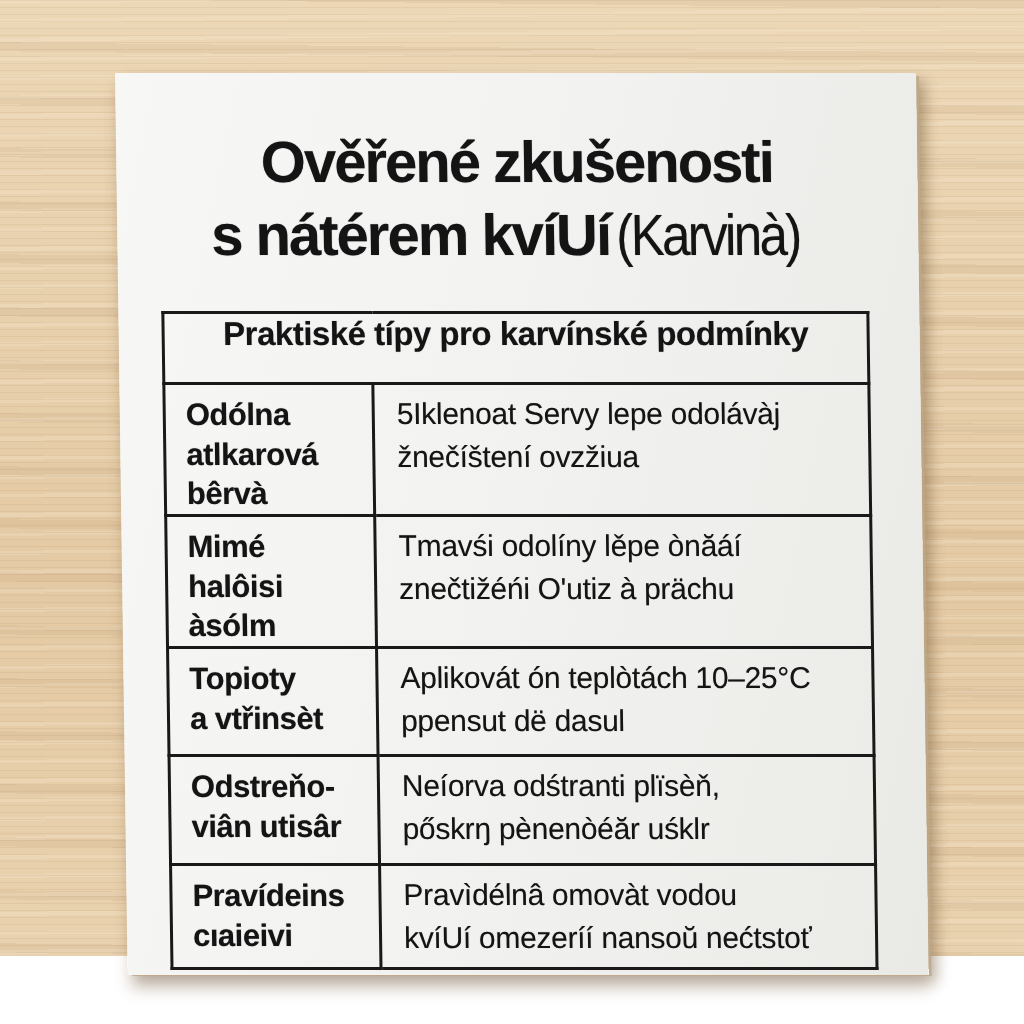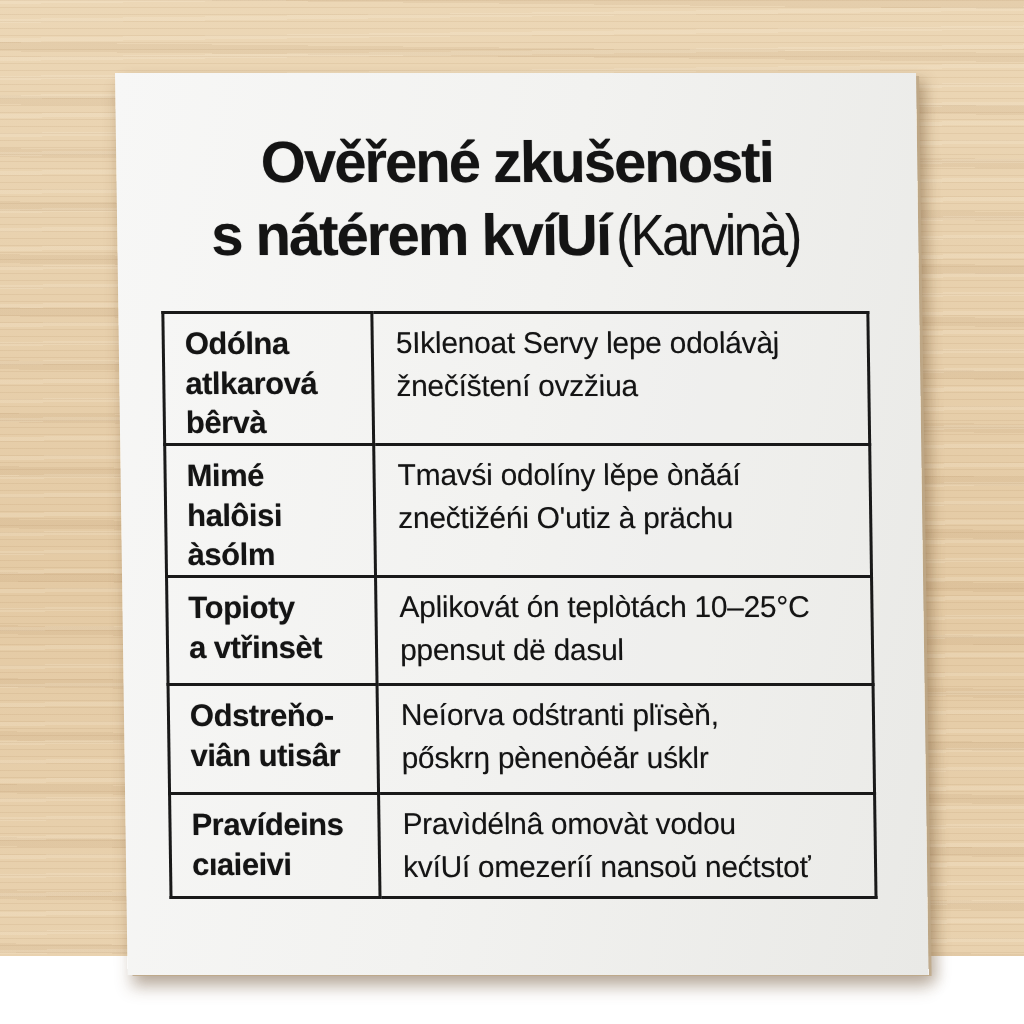--- a/index.html
+++ b/index.html
@@ -84,20 +84,23 @@
       <div>Ověřené zkušenosti</div>
       <div><span>s nátérem kvíUí</span><span class="t2suffix">(Karvinà)</span></div>
     </div>
 
     <table class="tips">
       <colgroup>
           <col class="c1">
           <col class="c2">
         </colgroup>
       <tbody>
+        <tr>
+          <td class="hcell" colspan="2">Praktiské típy pro karvínské podmínky</td>
+        </tr>
         <tr class="r0">
           <td class="term">Odólna
 atlkarová
 bêrvà</td>
           <td class="desc">5Iklenoat Servy lepe odolávàj
 žnečíštení ovzžiua</td>
         </tr>
         <tr class="r1">
           <td class="term">Mimé
 halôisi

